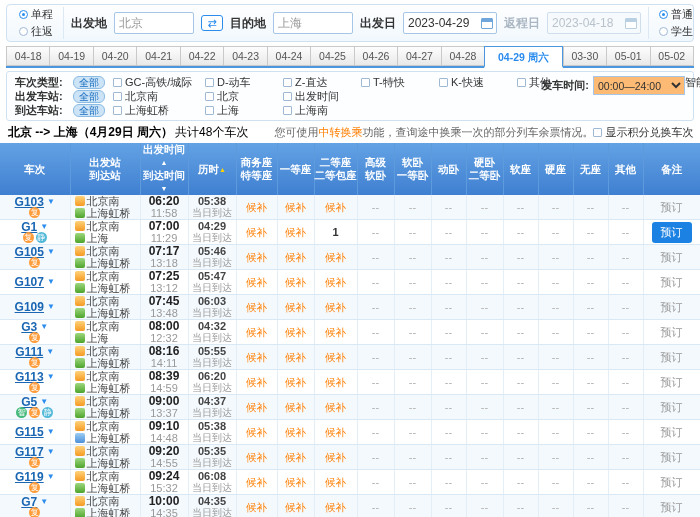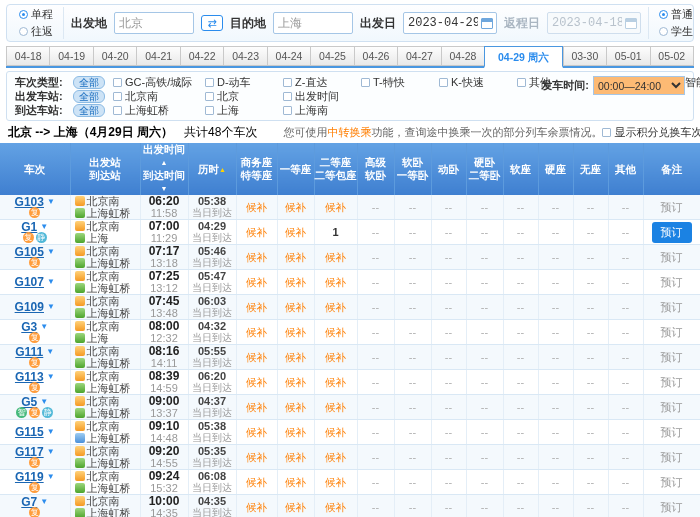--- a/index.html
+++ b/index.html
@@ -14,21 +14,21 @@
   .radio-col.sep{border-right:1px solid #dce8f3}
   .radio-col.left-sep{border-left:1px solid #dce8f3;padding-left:10px;margin-left:auto}
   .radio-row{display:flex;align-items:center;gap:3px;font-size:11px;cursor:pointer;white-space:nowrap}
   .rdot{width:9px;height:9px;border:1px solid #9fb9d4;border-radius:50%;background:#fff;display:inline-block;position:relative;flex:none}
   .rdot.on{border-color:#2b8ced}
   .rdot.on::after{content:"";position:absolute;left:2px;top:2px;width:3px;height:3px;border-radius:50%;background:#2b8ced}
   .fld-label{font-weight:bold;color:#333;font-size:12px;white-space:nowrap}
   .fld-label.dis{color:#aab6c2;font-weight:bold}
   input.txt{width:80px;height:22px;border:1px solid #a5c6e6;border-radius:2px;padding:0 4px;font-size:12px;color:#999;font-family:inherit;background:#fff}
   .datewrap{position:relative}
-  input.date{width:94px;height:22px;border:1px solid #a5c6e6;border-radius:2px;padding:0 18px 0 4px;font-size:12px;color:#333;font-family:Liberation Mono, monospace;background:#fff}
+  input.date{width:94px;height:22px;border:1px solid #a5c6e6;border-radius:2px;padding:0 18px 0 4px;font-size:12px;color:#333;font-family:Liberation Sans, sans-serif;background:#fff}
   input.date.dis{color:#b8c2cc;border-color:#cfdeed;background:#f7fafc}
   .cal{position:absolute;right:4px;top:6px;width:12px;height:11px;border:1px solid #6fa7dd;border-radius:1px;
     background:linear-gradient(#6fa7dd 0 3px,#fff 3px);cursor:pointer}
   .cal.dis{border-color:#b9cfe2;background:linear-gradient(#b9cfe2 0 3px,#fff 3px)}
   .swap{width:22px;height:16px;border:1px solid #2b8ced;border-radius:3px;color:#2b8ced;font-size:11px;line-height:14px;
     text-align:center;background:#fff;cursor:pointer;flex:none}
 
   
   .tabs{margin:4px 6px 0;display:flex;border-bottom:2px solid #4a97e0;height:22px}
   .tab{flex:1;height:20px;line-height:19px;text-align:center;font-size:10.5px;color:#555;
@@ -45,21 +45,21 @@
     border-radius:6px;margin-right:8px;cursor:pointer;flex:none}
   .fopt{display:inline-flex;align-items:center;gap:3px;min-width:78px;font-size:11px;color:#333;cursor:pointer}
   .fopt.w{min-width:92px}
   .cb{width:9px;height:9px;border:1px solid #9fb9d4;background:#fff;display:inline-block;border-radius:1px;flex:none}
   .timefilter{position:absolute;right:8px;top:4px;display:flex;align-items:center;gap:4px;font-size:11px;font-weight:bold}
   select.time{height:19px;font-size:10.5px;border:1px solid #a5c6e6;color:#333;font-family:inherit;width:92px;background:#fdba74}
 
   
   .summary{margin:4px 8px 0;display:flex;align-items:center;font-size:12px;height:14px;white-space:nowrap}
   .route{font-weight:bold;color:#000}
-  .count{color:#000;margin-left:11px}
+  .count{color:#000;margin-left:2px}
   .notice{margin-left:26px;color:#666;font-size:11px}
   .notice .hl{color:#ff7e00;cursor:pointer}
   .sumchecks{margin-left:auto;display:flex;gap:10px;font-size:10.5px;color:#333}
   .sumchecks .fopt{min-width:0}
 
   
   table{width:700px;border-collapse:collapse;table-layout:fixed;margin-top:4px}
   thead th{background:linear-gradient(#63a2e4,#3f7fd0);color:#fff;font-size:10.5px;font-weight:bold;height:32px;
     line-height:13px;border-right:1px solid #5d9bdd;padding:0;vertical-align:middle;text-align:center}
   thead th:last-child{border-right:none}

